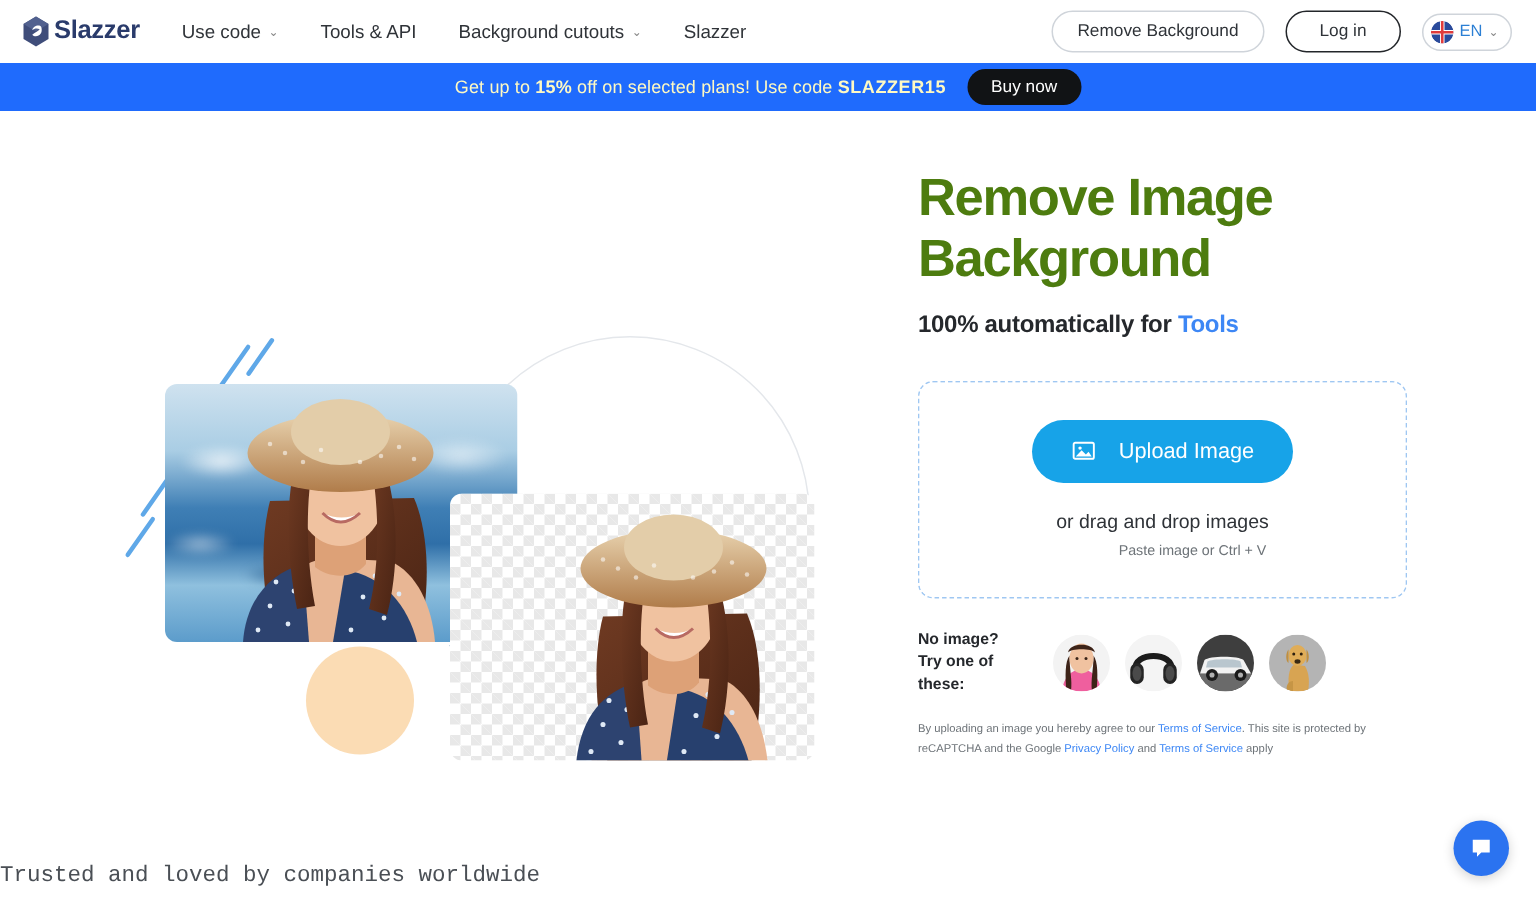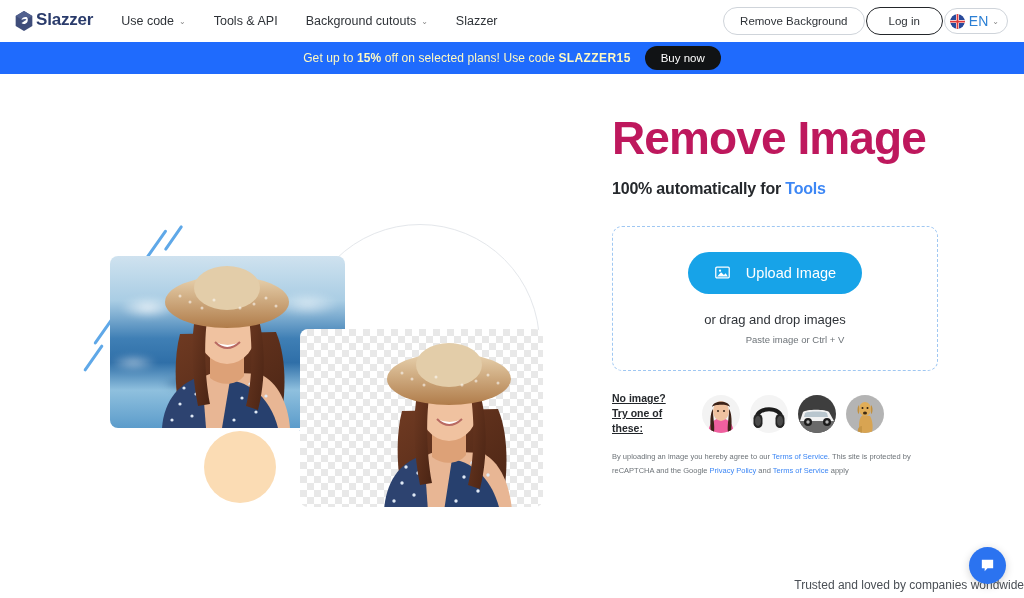--- a/index.html
+++ b/index.html
@@ -25,34 +25,34 @@
   .logo-mark { width:20px; height:22px; flex:0 0 auto; }
   .logo-text {
     font-size:17px; font-weight:bold; color:#2a3b6b; letter-spacing:-0.2px;
   }
   .nav { display:flex; align-items:center; gap:28px; }
   .nav-item {
     font-size:12.5px; color:#2f3338; display:flex; align-items:center; gap:5px;
     cursor:pointer; white-space:nowrap;
   }
   .caret { font-size:8px; color:#888; line-height:1; position:relative; top:1px; }
-  .header-right { margin-left:auto; display:flex; align-items:center; gap:1px; }
+  .header-right { margin-left:auto; display:flex; align-items:center; gap:14px; }
   .pill {
     border:1px solid #cfd4da; border-radius:20px; background:#fff;
     font-size:11.5px; color:#2f3338; padding:7px 16px; cursor:pointer;
     white-space:nowrap;
   }
   .pill.login { padding:7px 22px; border-color:#23262a; }
   .lang {
     border:1px solid #cfd4da; border-radius:20px; background:#fff;
     display:flex; align-items:center; gap:4px; padding:4px 8px 4px 5px;
     cursor:pointer;
   }
   .flag { width:15px; height:15px; border-radius:50%; flex:0 0 auto; }
-  .lang-label { font-size:14px; color:#2b7fd4; font-weight:500; }
+  .lang-label { font-size:11px; color:#2b7fd4; font-weight:500; }
 
   
   .banner {
     height:32px; background:#1f6bfd; display:flex; align-items:center;
     justify-content:center; gap:14px; position:relative; z-index:4;
   }
   .banner-text { font-size:12px; color:#fef9c3; letter-spacing:0.1px; }
   .banner-text b { font-weight:bold; }
   .banner-text .code { font-weight:bold; letter-spacing:0.4px; }
   .buy-now {
@@ -103,22 +103,22 @@
       radial-gradient(ellipse 34px 12px at 10% 62%,rgba(255,255,255,.5),transparent 70%),
       radial-gradient(ellipse 26px 10px at 30% 74%,rgba(32,86,136,.6),transparent 70%);
     filter:blur(3px);
   }
   .woman { position:absolute; }
   .arrow { position:absolute; left:296px; top:352px; width:58px; height:44px; }
 
   
   .panel { flex:1; padding:38px 0 0 26px; }
   .h1 {
-    font-size:46px; line-height:1.17; font-weight:bold;
-    color:#be185d; letter-spacing:-0.9px; max-width:370px;
+    font-size:35px; line-height:1.17; font-weight:bold;
+    color:#4d7c0f; letter-spacing:-0.9px; max-width:370px;
   }
   .sub {
     margin-top:14px; font-size:16px; font-weight:bold; color:#25282c;
     letter-spacing:-0.2px;
   }
   .sub .free { color:#3d87f5; }
 
   .drop {
     margin-top:28px; width:326px; height:145px;
     border:1px dashed #9fc7f2; border-radius:10px;
@@ -127,40 +127,40 @@
   }
   .upload-btn {
     background:#17a3e8; color:#fff; border:none; border-radius:24px;
     height:42px; padding:0 26px; display:flex; align-items:center; gap:15px;
     font-size:14.5px; cursor:pointer;
     font-family:"Liberation Sans", sans-serif;
   }
   .drag-text { margin-top:18px; font-size:13px; color:#2f3338; }
   .paste-text { margin-top:7px; font-size:9.5px; color:#6d7378;padding-left:40px; }
 
-  .samples { margin-top:20px; display:flex; align-items:center; gap:10px;text-decoration:underline; }
+  .samples { margin-top:20px; display:flex; align-items:center; gap:10px; }
   .samples-label {
     font-size:10.5px; font-weight:bold; color:#25282c; line-height:1.45;
     width:80px;
   }
   .thumb {
     width:38px; height:38px; border-radius:50%; overflow:hidden;
     position:relative; cursor:pointer; flex:0 0 auto;
   }
 
   .legal {
     margin-top:14px; width:326px; font-size:7.5px; line-height:1.75;
     color:#6d7378;
   }
   .legal a { color:#3d87f5; text-decoration:none; }
 
   
   .trusted {
-    position:absolute; left:0; right:0; bottom:6px; text-align:right;
-    font-size:12px; color:#4a4f55;
+    position:absolute; left:0; right:0; bottom:6px; text-align:left;
+    font-size:15px; color:#4a4f55;font-family:Liberation Mono, monospace;
   }
 
   
   .chat {
     position:absolute; right:18px; bottom:14px; width:37px; height:37px;
     border-radius:50%; background:#2b73f0; display:flex;
     align-items:center; justify-content:center; cursor:pointer;
     box-shadow:0 2px 8px rgba(0,0,0,.18);
   }
 </style>
@@ -358,20 +358,21 @@
           </g>
         </g>
       </svg>
     </div>
   </div>
 
   <div class="panel">
 
     <h1 class="h1">
       <span>Remove Image</span><br>
+      <span>Background</span>
     </h1>
 
     <div class="sub">
       <span>100% automatically for </span><span class="free">Tools</span>
     </div>
 
     <div class="drop">
       <button class="upload-btn">
         <svg width="17" height="17" viewBox="0 0 24 24">
           <rect x="2.5" y="4.5" width="19" height="15" rx="1.5" fill="none" stroke="#fff" stroke-width="1.8"></rect>

